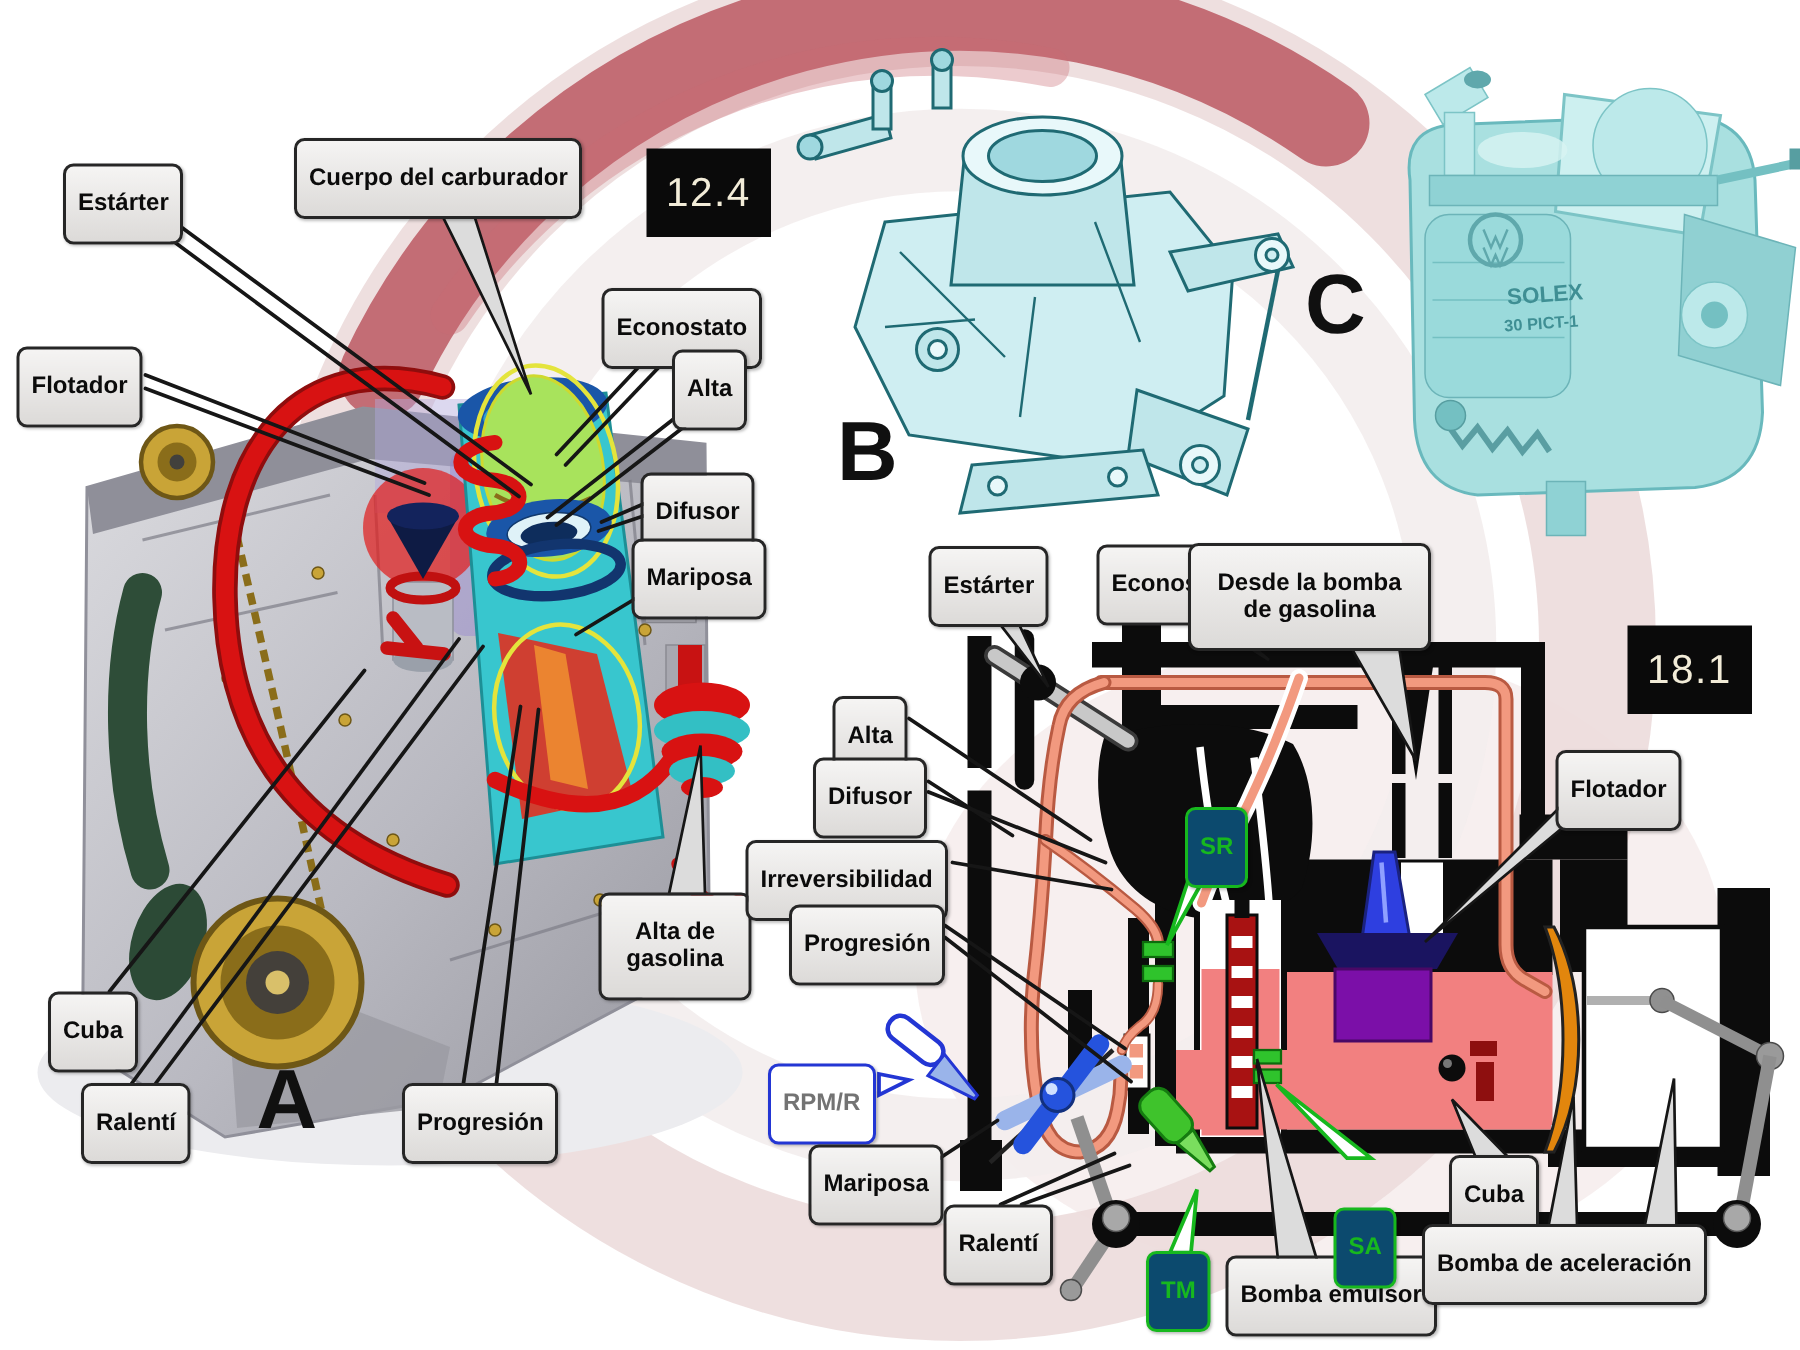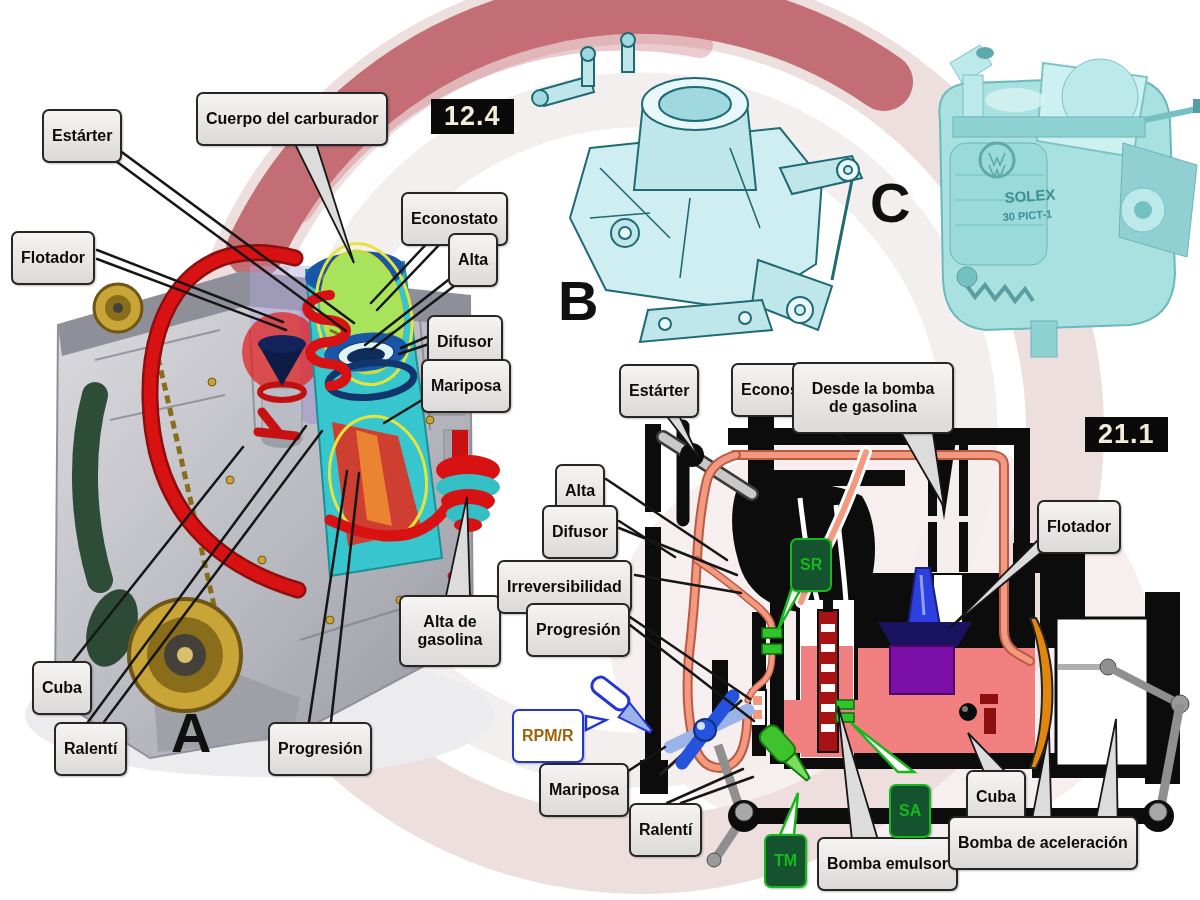--- a/index.html
+++ b/index.html
@@ -5,24 +5,24 @@
   html,body{margin:0;padding:0}
   body{width:1200px;height:900px;position:relative;overflow:hidden;background:#fff;
        font-family:"Liberation Sans",sans-serif;}
   svg.layer{position:absolute;left:0;top:0}
   .z-wm{z-index:1}.z-art{z-index:5}.z-schem{z-index:10}.z-lead{z-index:20}
   .callout{position:absolute;z-index:30;background:linear-gradient(#f5f4f3,#dcdad8);
     border:2px solid #262626;border-radius:7px;font-weight:bold;font-size:16px;color:#0b0b0b;
     padding:16px 8px;white-space:nowrap;text-align:center;line-height:1.14;
     box-shadow:1px 1px 2px rgba(0,0,0,.25)}
   .callout.wrap{white-space:normal}
-  .callout.green{background:#14532d;border-color:#17b81e;color:#17b81e}
-  .callout.blue{background:#fff;border-color:#2336d4;color:#a16207}
-  .badge{position:absolute;z-index:30;background:#0a0a0a;color:#f2ecd8;font-weight:bold;
-    font-size:27px;padding:2px 13px;letter-spacing:1px}
+  .callout.green{background:#0c4a6e;border-color:#17b81e;color:#17b81e}
+  .callout.blue{background:#fff;border-color:#2336d4;color:#737373}
+  .badge{position:absolute;z-index:30;background:#0a0a0a;color:#f2ecd8;font-weight:normal;
+    font-size:27px;padding:14px 13px;letter-spacing:1px}
   .bigletter{position:absolute;z-index:25;font-weight:bold;font-size:56px;color:#101010}
 </style>
 </head>
 <body>
 
 <svg class="layer z-wm" width="1200" height="900" viewBox="0 0 1200 900">
   <ellipse cx="880" cy="640" rx="270" ry="210" fill="#f5ebeb" opacity="0.8"></ellipse>
   <circle cx="640" cy="430" r="425" fill="none" stroke="#ecdcdc" stroke-width="78" opacity="0.9"></circle>
   <circle cx="640" cy="430" r="330" fill="none" stroke="#f3eded" stroke-width="55" opacity="0.9"></circle>
   <path d="M 255,250 A 425 425 0 0 1 884,82" fill="none" stroke="#a82633" stroke-width="58" stroke-linecap="round" opacity="0.62"></path>
@@ -362,21 +362,21 @@
 <div class="callout" style="left:542px;top:505px">Difusor</div>
 <div class="callout" style="left:497px;top:560px">Irreversibilidad</div>
 <div class="callout" style="left:526px;top:603px">Progresión</div>
 <div class="callout green" style="left:790px;top:538px">SR</div>
 <div class="callout" style="left:1037px;top:500px">Flotador</div>
 <div class="callout blue" style="left:512px;top:709px">RPM/R</div>
 <div class="callout" style="left:539px;top:763px">Mariposa</div>
 <div class="callout" style="left:629px;top:803px">Ralentí</div>
 <div class="callout green" style="left:764px;top:834px">TM</div>
 <div class="callout" style="left:817px;top:837px">Bomba emulsor</div>
-<div class="callout green" style="left:889px;top:784px">SA</div>
+<div class="callout green" style="left:889px;top:805px">SA</div>
 <div class="callout" style="left:966px;top:770px">Cuba</div>
 <div class="callout" style="left:948px;top:816px">Bomba de aceleración</div>
 
 <div class="badge" style="left:431px;top:99px">12.4</div>
-<div class="badge" style="left:1085px;top:417px">21.1</div>
+<div class="badge" style="left:1085px;top:417px">18.1</div>
 <div class="bigletter" style="left:171px;top:700px">A</div>
 <div class="bigletter" style="left:558px;top:268px">B</div>
 <div class="bigletter" style="left:870px;top:170px">C</div>
 
 </body></html>

